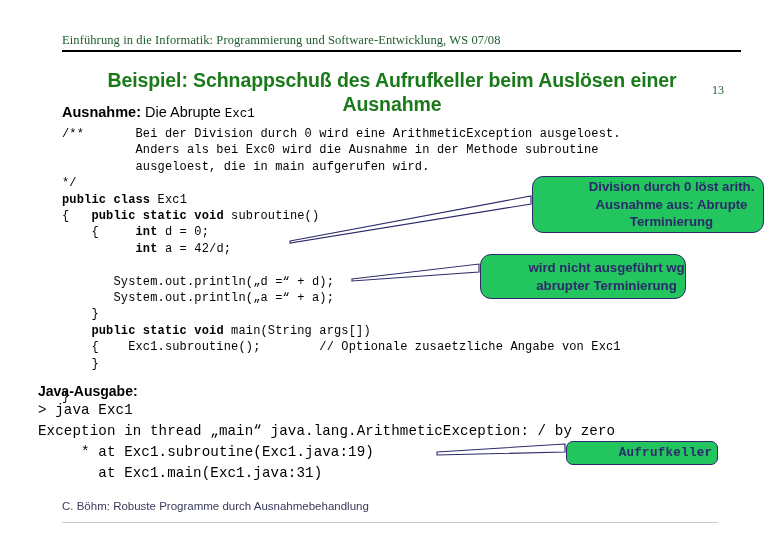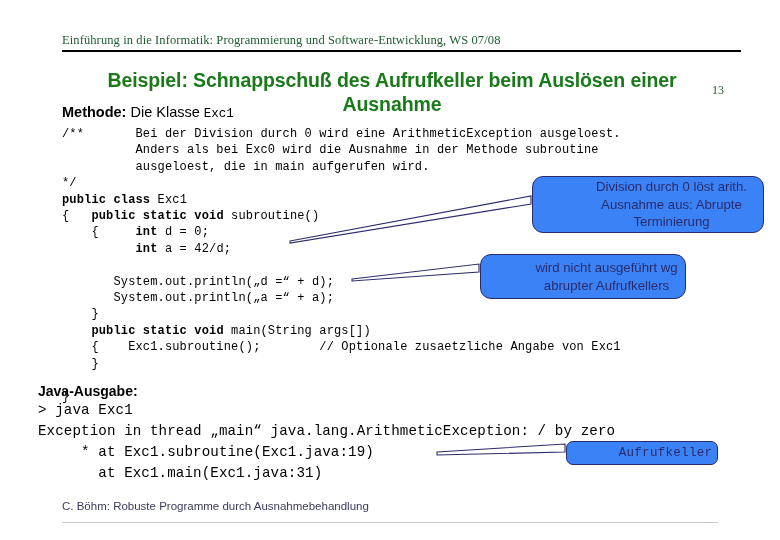--- a/index.html
+++ b/index.html
@@ -138,23 +138,23 @@
     height: 1px;
     background: #c9c9d6;
   }
 
   
   .callout {
     position: absolute;
     box-sizing: border-box;
     border: 1.4px solid #2b2b6b;
     border-radius: 11px;
-    background: #3b82f6;
+    background: #22c55e;
     color: #2b2b6b;
-    font-weight: normal;
+    font-weight: bold;
     text-align: center;
     display: flex;
     align-items: center;
     justify-content: center;
     z-index: 5;
     padding-left: 47px;
   }
   #callout-division {
     left: 532px;
     top: 176px;
@@ -199,37 +199,37 @@
 <div id="slide">
 
   <div class="hdr-text">Einführung in die Informatik: Programmierung und Software-Entwicklung, WS 07/08</div>
   <div class="hdr-rule"></div>
   <div class="slide-no-rule"></div>
   <div class="slide-no">13</div>
 
   <div class="title">Beispiel: Schnappschuß des Aufrufkeller beim Auslösen einer Ausnahme</div>
 
   <div class="subtitle">
-    <b>Methode:</b><span> Die Klasse </span><span class="mono-in">Exc1</span>
+    <b>Ausnahme:</b><span> Die Abrupte </span><span class="mono-in">Exc1</span>
   </div>
 
   <div class="code" id="code-block"><div><span>/**       Bei der Division durch 0 wird eine ArithmeticException ausgeloest.</span></div><div><span>          Anders als bei Exc0 wird die Ausnahme in der Methode subroutine</span></div><div><span>          ausgeloest, die in main aufgerufen wird.</span></div><div><span>*/</span></div><div><b>public class </b><span>Exc1</span></div><div><span>{   </span><b>public static void </b><span>subroutine()</span></div><div><span>    {     </span><b>int </b><span>d = 0;</span></div><div><span>          </span><b>int </b><span>a = 42/d;</span></div><div><span> </span></div><div><span>       System.out.println(„d =“ + d);</span></div><div><span>       System.out.println(„a =“ + a);</span></div><div><span>    }</span></div><div><span>    </span><b>public static void </b><span>main(String args[])</span></div><div><span>    {    Exc1.subroutine();        // Optionale zusaetzliche Angabe von Exc1</span></div><div><span>    }</span></div><div><span> </span></div><div><span>}</span></div></div>
 
   <svg id="leaders" viewBox="0 0 780 540">
 
     <path d="M 290 241 L 531 196 L 531 204 L 290 243 Z" fill="#ffffff" stroke="#2b2b6b" stroke-width="1.1"></path>
 
     <path d="M 352 279 L 479 264 L 479 272 L 352 281 Z" fill="#ffffff" stroke="#2b2b6b" stroke-width="1.1"></path>
 
     <path d="M 437 452 L 565 444 L 565 452 L 437 455 Z" fill="#ffffff" stroke="#2b2b6b" stroke-width="1.1"></path>
   </svg>
 
   <div class="callout" id="callout-division">Division durch 0 löst arith. Ausnahme aus: Abrupte Terminierung</div>
 
-  <div class="callout" id="callout-nichtausgefuehrt">wird nicht ausgeführt wg abrupter Aufrufkellers</div>
+  <div class="callout" id="callout-nichtausgefuehrt">wird nicht ausgeführt wg abrupter Terminierung</div>
 
   <div class="callout" id="callout-aufrufkeller">Aufrufkeller</div>
 
   <div class="outlabel">Java-Ausgabe:</div>
   <div class="output" id="output-block"><div>&gt; java Exc1</div><div>Exception in thread „main“ java.lang.ArithmeticException: / by zero</div><div>     * at Exc1.subroutine(Exc1.java:19)</div><div>       at Exc1.main(Exc1.java:31)</div></div>
 
   <div class="footer">C. Böhm: Robuste Programme durch Ausnahmebehandlung</div>
   <div class="footer-rule"></div>
 
 </div>

